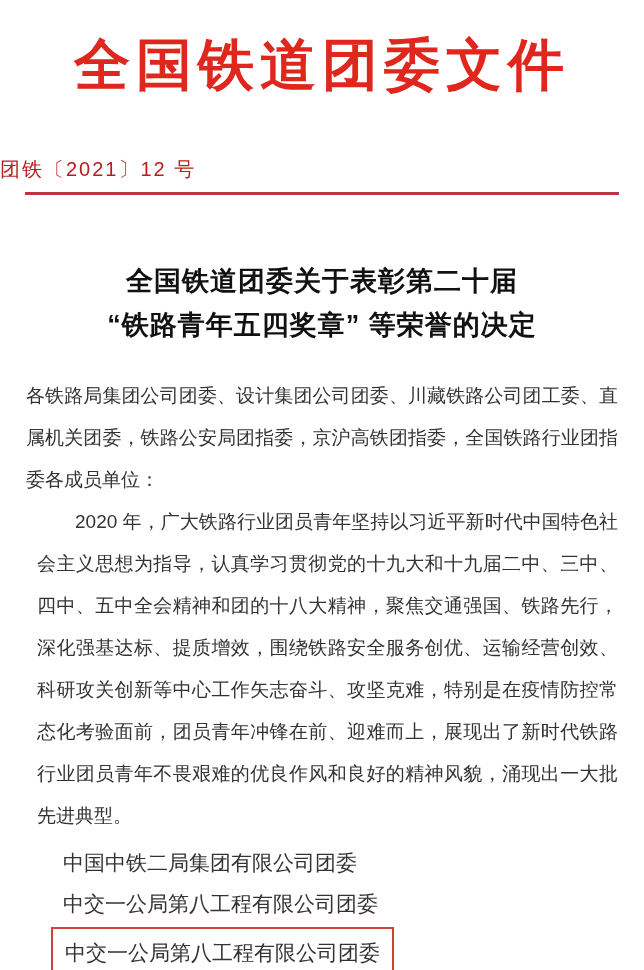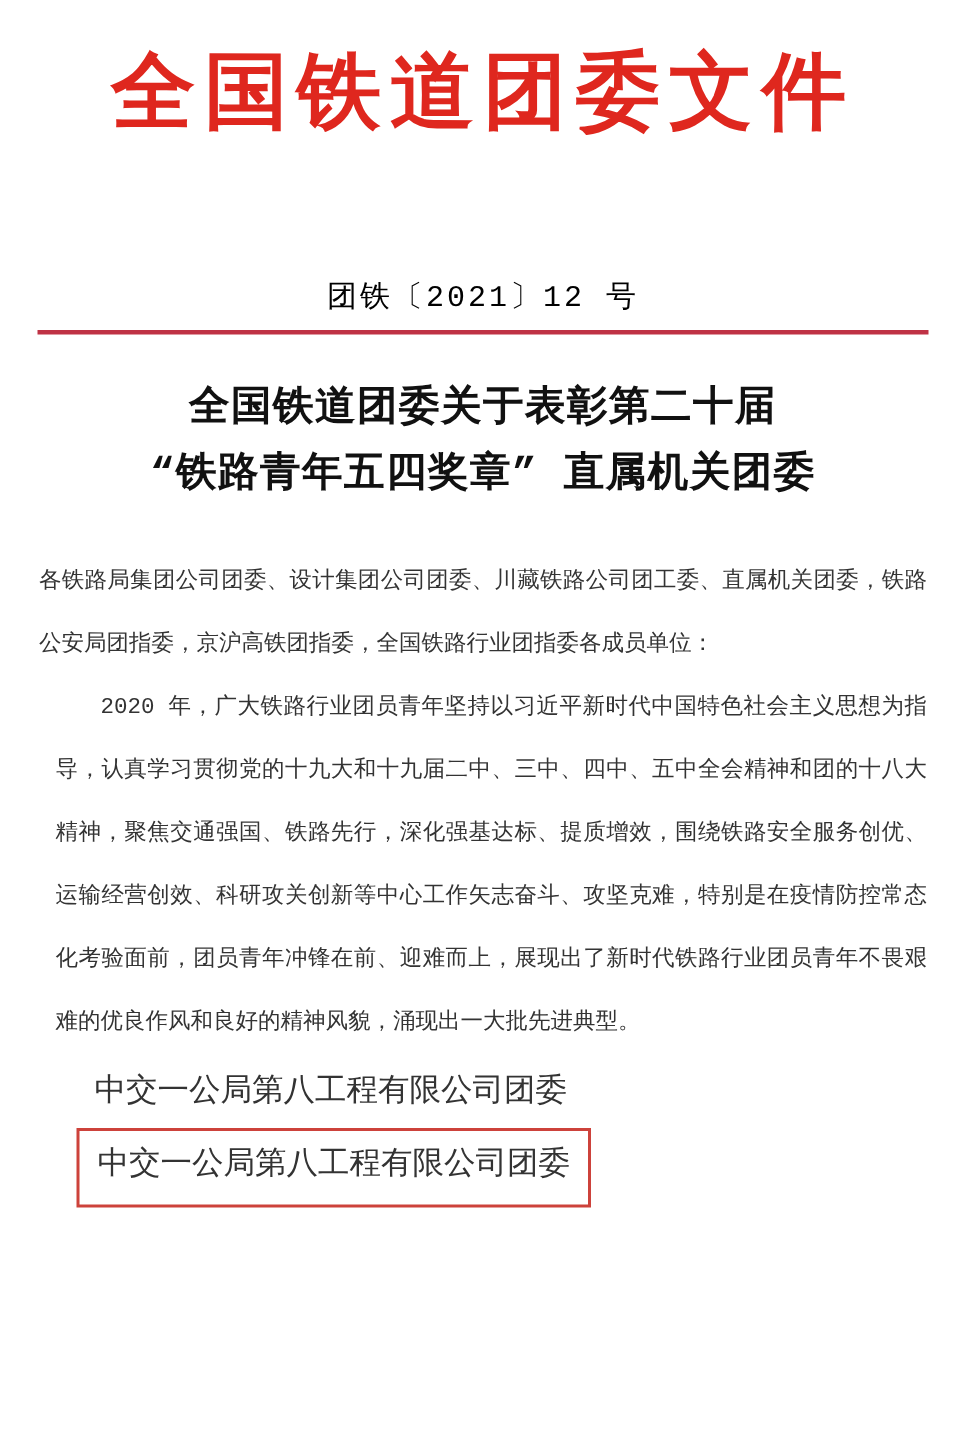--- a/index.html
+++ b/index.html
@@ -7,57 +7,56 @@
     padding: 0;
     background: #ffffff;
   }
   .page {
     position: relative;
     width: 644px;
     height: 970px;
     margin: 0 auto;
     background: #ffffff;
     overflow: hidden;
-    font-family: Liberation Mono, monospace;
+    font-family: Liberation Sans, sans-serif;
     color: #333333;
   }
   .header-title {
     margin-top: 30px;
     text-align: center;
     font-size: 56px;
     font-weight: bold;
     letter-spacing: 6px;
     color: #df271e;
     line-height: 1.25;
     white-space: nowrap;
   }
   .doc-number {
-    margin-top: 84px;
-    text-align: center;
+    margin-top: 56px;
     font-size: 20px;
     letter-spacing: 2px;
-    color: #000000;
+    color: #b91c1c;
   }
   .red-separator {
     height: 3px;
     margin: 9px 25px 0 25px;
     background: #bf3245;
   }
   .doc-title {
-    margin-top: 28px;
+    margin-top: 64px;
     text-align: center;
     font-size: 27px;
     font-weight: bold;
     letter-spacing: 1px;
     line-height: 44px;
     color: #111111;
   }
   .body-text {
     margin: 28px 26px 0 26px;
-    font-size: 15px;
+    font-size: 19px;
     line-height: 42px;
     text-align: justify;
     text-justify: inter-ideograph;
     color: #333333;
   }
   .body-text .paragraph {
     text-indent: 2em;
     margin-left: 11px;
   }
   .org-list {
@@ -85,29 +84,32 @@
 <div class="page">
 
   <div class="header-title">全国铁道团委文件</div>
 
   <div class="doc-number">团铁〔2021〕12 号</div>
 
   <div class="red-separator"></div>
 
   <div class="doc-title">
     <div>全国铁道团委关于表彰第二十届</div>
-    <div>“铁路青年五四奖章” 直属机关团委</div>
+    <div>“铁路青年五四奖章” 等荣誉的决定</div>
   </div>
 
   <div class="body-text">
     <div class="salutation">各铁路局集团公司团委、设计集团公司团委、川藏铁路公司团工委、直属机关团委，铁路公安局团指委，京沪高铁团指委，全国铁路行业团指委各成员单位：</div>
     <div class="paragraph">2020 年，广大铁路行业团员青年坚持以习近平新时代中国特色社会主义思想为指导，认真学习贯彻党的十九大和十九届二中、三中、四中、五中全会精神和团的十八大精神，聚焦交通强国、铁路先行，深化强基达标、提质增效，围绕铁路安全服务创优、运输经营创效、科研攻关创新等中心工作矢志奋斗、攻坚克难，特别是在疫情防控常态化考验面前，团员青年冲锋在前、迎难而上，展现出了新时代铁路行业团员青年不畏艰难的优良作风和良好的精神风貌，涌现出一大批先进典型。</div>
   </div>
 
   <div class="org-list">
+    <span class="org-item">
+      <span class="org-name">中国中铁二局集团有限公司团委</span>
+    </span>
     <span class="org-item">
       <span class="org-name">中交一公局第八工程有限公司团委</span>
     </span>
     <span class="org-item boxed">
       <span class="org-name">中交一公局第八工程有限公司团委</span>
     </span>
   </div>
 
 </div>
 

